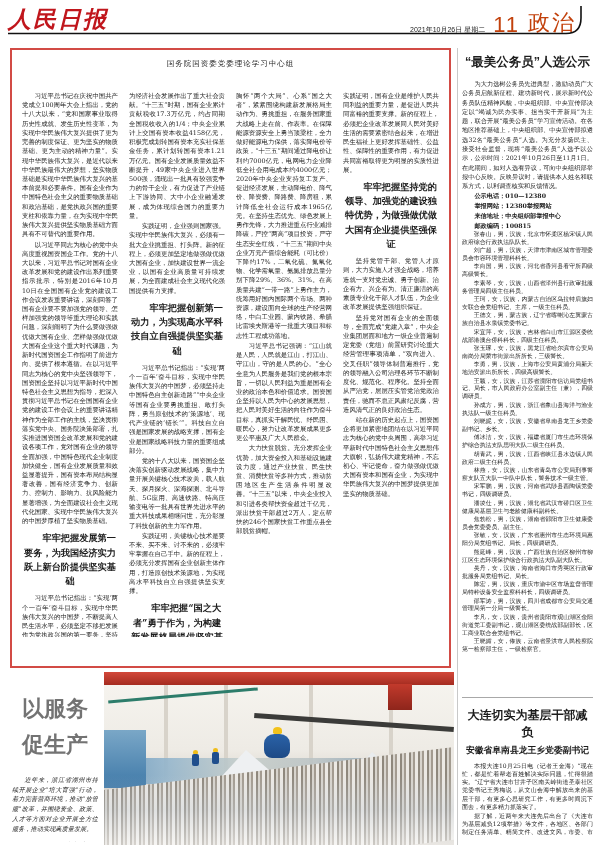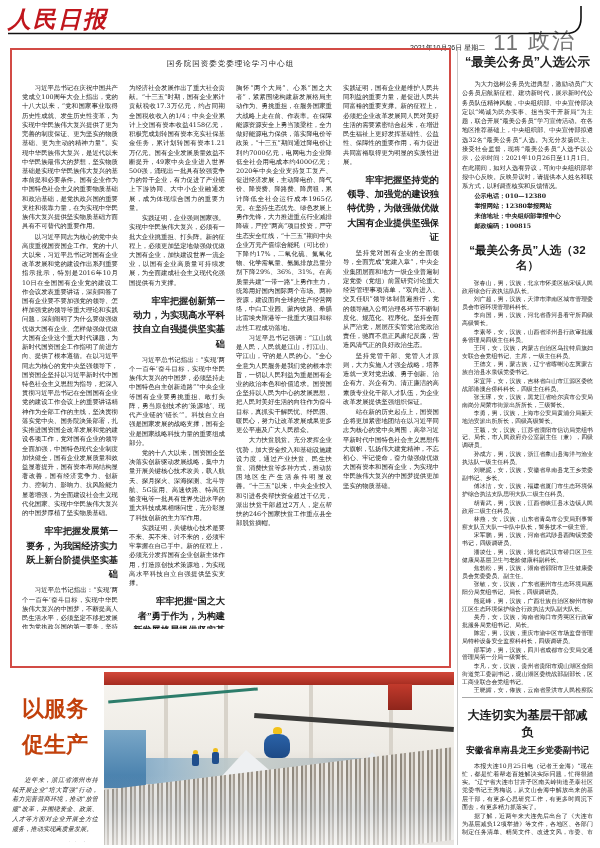--- a/index.html
+++ b/index.html
@@ -4,51 +4,51 @@
 <style>
   html,body{margin:0;padding:0;background:#888;}
   .page{position:relative;width:600px;height:848px;background:#fff;margin:0 auto;overflow:hidden;
         font-family:"DejaVu Serif","Liberation Serif",serif;color:#1c1c1c;}
   
   .hdr{position:absolute;left:0;top:0;width:600px;height:40px;}
   .masthead{position:absolute;left:8px;top:4px;font-size:23px;font-weight:bold;font-style:italic;
             color:var(--masthead-red,#c0161c);letter-spacing:2px;font-family:Liberation Mono, monospace;}
   .hdr-right{position:absolute;right:24px;top:8px;display:flex;align-items:flex-end;gap:8px;}
   .hdr-date{font-size:7px;color:#222;padding-bottom:3px;font-family:"Liberation Sans",sans-serif;}
-  .hdr-page{font-size:22px;color:#737373;font-family:"Liberation Sans",sans-serif;letter-spacing:2px;margin-top:18px;}
+  .hdr-page{font-size:22px;color:#c2410c;font-family:"Liberation Sans",sans-serif;letter-spacing:2px;}
   .hdr-rule{position:absolute;left:0;top:0;}
   
   .main-box{position:absolute;left:10px;top:48px;width:441px;height:620px;
             border:2px solid var(--box-border-red,#d24b45);box-sizing:border-box;overflow:hidden;}
   .headline{margin:14px 6px 0;text-align:center;font-size:23px;font-weight:bold;letter-spacing:0.5px;
             color:var(--headline-red,#c5211f);font-family:"Liberation Sans",sans-serif;}
   .byline{margin-top:9px;text-align:center;font-size:7.5px;color:#222;letter-spacing:1px;}
-  .cols{display:flex;gap:11px;margin:15px 10px 0;height:545px;overflow:hidden;}
+  .cols{display:flex;gap:11px;margin:23px 10px 0;height:545px;overflow:hidden;}
   .col{flex:1;overflow:hidden;text-align:justify;}
   .body-p{font-size:6.4px;line-height:1.44;margin:0 0 1px;text-indent:2em;}
   .body-p.cont{text-indent:0;}
   .col-subhead{font-size:9.2px;line-height:1.55;font-weight:bold;margin:6px 0 5px;text-indent:2em;
-               font-family:Liberation Serif, serif;text-align:right;}
+               font-family:Liberation Mono, monospace;text-align:center;}
   
   .v-div{position:absolute;left:457px;top:48px;width:1px;height:797px;background:#c9c9c9;}
   .h-div{position:absolute;left:462px;top:697px;width:131px;height:1px;background:#a8a8a8;}
   
   .rcol{position:absolute;left:462px;top:48px;width:131px;height:646px;overflow:hidden;}
   .notice-title{margin:6px 0 8px;text-align:center;font-size:12.5px;font-weight:bold;
                 font-family:"Liberation Sans",sans-serif;}
   .notice-body{font-size:6.2px;line-height:1.5;text-align:justify;text-indent:2em;margin:0;}
   .info-line{font-size:6.2px;line-height:1.62;font-weight:bold;text-indent:2em;}
   .list-title{margin:12px 0 7px;text-align:center;font-size:11.5px;font-weight:bold;
               font-family:"Liberation Sans",sans-serif;}
   .entries{height:438px;overflow:hidden;text-align:justify;}
   .entry{font-size:5.9px;line-height:1.34;margin:0 0 0.5px;text-indent:2em;}
   
   .cap-block{position:absolute;left:12px;top:690px;width:86px;height:152px;overflow:hidden;}
   .cap-title{text-align:center;font-size:22px;font-weight:bold;line-height:1.65;
-             font-family:"DejaVu Serif",serif;color:#c2410c;}
+             font-family:"DejaVu Serif",serif;color:#737373;}
   .cap-text{margin-top:12px;font-size:6.2px;line-height:1.6;font-style:italic;text-align:justify;
             text-indent:2em;}
   
   .photo{position:absolute;left:104px;top:672px;width:350px;height:173px;overflow:hidden;
          background:linear-gradient(#f7f5f0 0%,#eeebe5 45%,#ddd8d0 60%,#cfc9c0 100%);}
   .ph-beam{position:absolute;left:0;top:0;width:100%;height:13px;
            background:linear-gradient(#d2483a,#a52c20);}
   .ph-crane{position:absolute;right:42px;top:12px;width:24px;height:26px;
             background:linear-gradient(#c23a2c,#8e251b);}
   .ph-pipe-green{position:absolute;left:4px;top:22px;width:150px;height:3px;background:#2d7d6b;
@@ -124,40 +124,39 @@
           <h3 class="col-subhead">牢牢把握“国之大者”勇于作为，为构建新发展格局提供坚实基础</h3>
         </div>
       <div class="col">
           <p class="body-p cont">胸怀“两个大局”、心系“国之大者”，紧紧围绕构建新发展格局主动作为、勇挑重担，在服务国家重大战略上走在前、作表率。在保障能源资源安全上勇当顶梁柱，全力做好能源电力保供，落实降电价等政策，“十三五”期间通过降电价让利约7000亿元，电网电力企业降低全社会用电成本约4000亿元；2020年中央企业支持复工复产、促进经济发展，主动降电价、降气价、降资费、降路费、降房租，累计降低全社会运行成本1965亿元。在坚持生态优先、绿色发展上勇作先锋，大力推进重点行业减排降碳，严控“两高”项目投资，严守生态安全红线，“十三五”期间中央企业万元产值综合能耗（可比价）下降约17%，二氧化硫、氮氧化物、化学需氧量、氨氮排放总量分别下降29%、36%、31%。在高质量共建“一带一路”上勇作主力，统筹用好国内国际两个市场、两种资源，建设面向全球的生产经营网络，中白工业园、蒙内铁路、希腊比雷埃夫斯港等一批重大项目和标志性工程成功落地。</p>
           <p class="body-p">习近平总书记强调：“江山就是人民，人民就是江山，打江山、守江山，守的是人民的心。”全心全意为人民服务是我们党的根本宗旨，一切以人民利益为重是国有企业的政治本色和价值追求。国资国企坚持以人民为中心的发展思想，把人民对美好生活的向往作为奋斗目标，真抓实干解民忧、纾民困、暖民心，努力让改革发展成果更多更公平惠及广大人民群众。</p>
           <p class="body-p">大力扶贫脱贫。充分发挥企业优势，加大资金投入和基础设施建设力度，通过产业扶贫、民生扶贫、消费扶贫等多种方式，推动贫困地区生产生活条件明显改善。“十三五”以来，中央企业投入和引进各类帮扶资金超过千亿元，派出扶贫干部超过2万人，定点帮扶的246个国家扶贫工作重点县全部脱贫摘帽。</p>
         </div>
       <div class="col">
           <p class="body-p cont">实践证明，国有企业是维护人民共同利益的重要力量，是促进人民共同富裕的重要支撑。新的征程上，必须把企业改革发展同人民对美好生活的需要紧密结合起来，在增进民生福祉上更好发挥基础性、公益性、保障性的重要作用，有力促进共同富裕取得更为明显的实质性进展。</p>
           <h3 class="col-subhead">牢牢把握坚持党的领导、加强党的建设独特优势，为做强做优做大国有企业提供坚强保证</h3>
+          <p class="body-p">坚持党管干部、党管人才原则，大力实施人才强企战略，培养造就一支对党忠诚、勇于创新、治企有方、兴企有为、清正廉洁的高素质专业化干部人才队伍，为企业改革发展提供坚强组织保证。</p>
           <p class="body-p">坚持党对国有企业的全面领导，全面完成“党建入章”，中央企业集团层面和地方一级企业普遍制定党委（党组）前置研究讨论重大经营管理事项清单，“双向进入、交叉任职”领导体制普遍推行，党的领导融入公司治理各环节不断制度化、规范化、程序化。坚持全面从严治党，层层压实管党治党政治责任，驰而不息正风肃纪反腐，营造风清气正的良好政治生态。</p>
-          <p class="body-p">坚持党管干部、党管人才原则，大力实施人才强企战略，培养造就一支对党忠诚、勇于创新、治企有方、兴企有为、清正廉洁的高素质专业化干部人才队伍，为企业改革发展提供坚强组织保证。</p>
           <p class="body-p">站在新的历史起点上，国资国企将更加紧密地团结在以习近平同志为核心的党中央周围，高举习近平新时代中国特色社会主义思想伟大旗帜，弘扬伟大建党精神，不忘初心、牢记使命，奋力做强做优做大国有资本和国有企业，为实现中华民族伟大复兴的中国梦提供更加坚实的物质基础。</p>
         </div>
     </div>
   </div>
 
   <div class="v-div"></div>
   <div class="h-div"></div>
 
   <div class="rcol">
     <h2 class="notice-title">“最美公务员”人选公示</h2>
     <p class="notice-body">为大力选树公务员先进典型，激励动员广大公务员启航新征程、建功新时代，展示新时代公务员队伍精神风貌，中央组织部、中央宣传部决定以“竭诚为民办实事、担当实干开新局”为主题，联合开展“最美公务员”学习宣传活动。在各地区推荐基础上，中央组织部、中央宣传部拟遴选32名“最美公务员”人选。为充分发扬民主、接受社会监督，现将“最美公务员”人选予以公示，公示时间：2021年10月26日至11月1日。在此期间，如对人选有异议，可向中央组织部举报中心反映。反映异议时，请提供本人姓名和联系方式，以利调查核实和反馈情况。</p>
     <div>
       <div class="info-line">公示电话：010—12380</div>
       <div class="info-line">举报网站：12380举报网站</div>
       <div class="info-line">来信地址：中央组织部举报中心</div>
       <div class="info-line">邮政编码：100815</div>
     </div>
-    <h2 class="list-title">“最美公务员”人选（32名）</h2>
     <div class="entries">
         <p class="entry">张春山，男，汉族，北京市怀柔区杨宋镇人民政府综合行政执法队队长。</p>
         <p class="entry">刘广超，男，汉族，天津市津南区城市管理委员会市容环境管理科科长。</p>
         <p class="entry">李向国，男，汉族，河北省香河县看守所四级高级警长。</p>
         <p class="entry">李素琴，女，汉族，山西省泽州县行政审批服务管理局四级主任科员。</p>
         <p class="entry">王珂，女，汉族，内蒙古自治区乌拉特后旗妇女联合会党组书记、主席，一级主任科员。</p>
         <p class="entry">王德文，男，蒙古族，辽宁省喀喇沁左翼蒙古族自治县水泉镇党委书记。</p>
         <p class="entry">宋宜萍，女，汉族，吉林省白山市江源区委统战部港澳台侨科科长，四级主任科员。</p>
         <p class="entry">张玉琢，女，汉族，黑龙江省哈尔滨市公安局南岗分局荣市街派出所所长，三级警长。</p>
         <p class="entry">李勇，男，汉族，上海市公安局黄浦分局新天地治安派出所所长，四级高级警长。</p>

